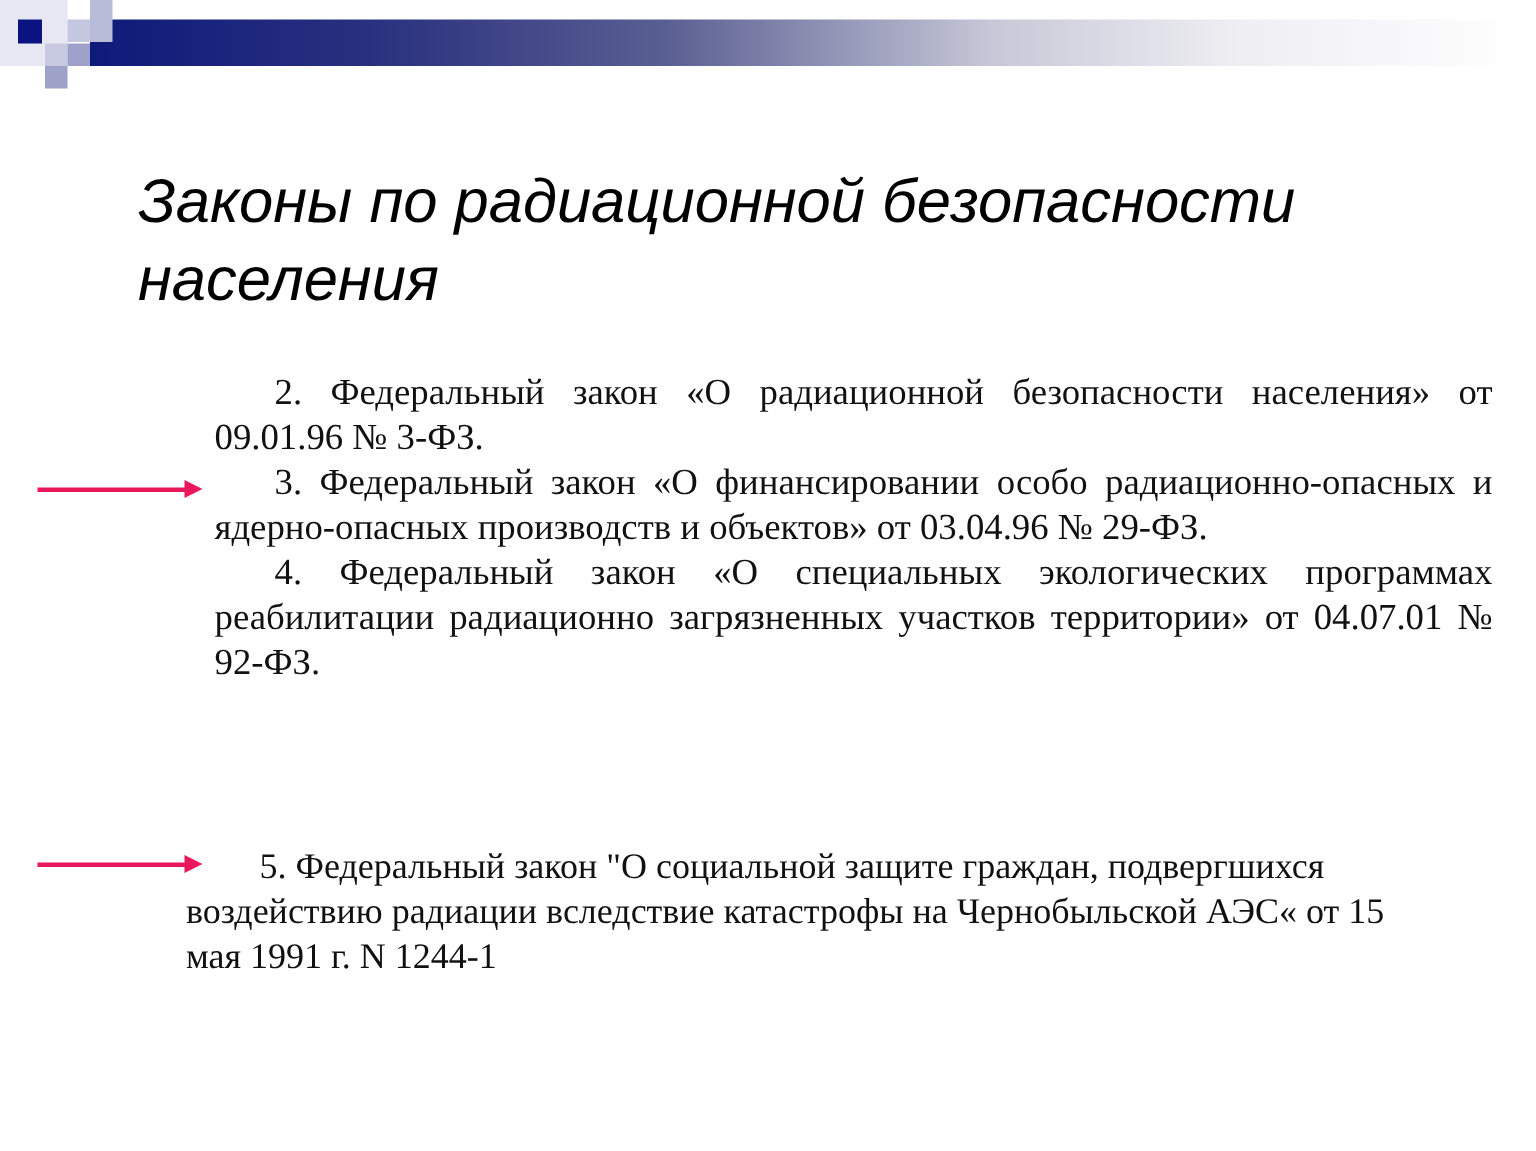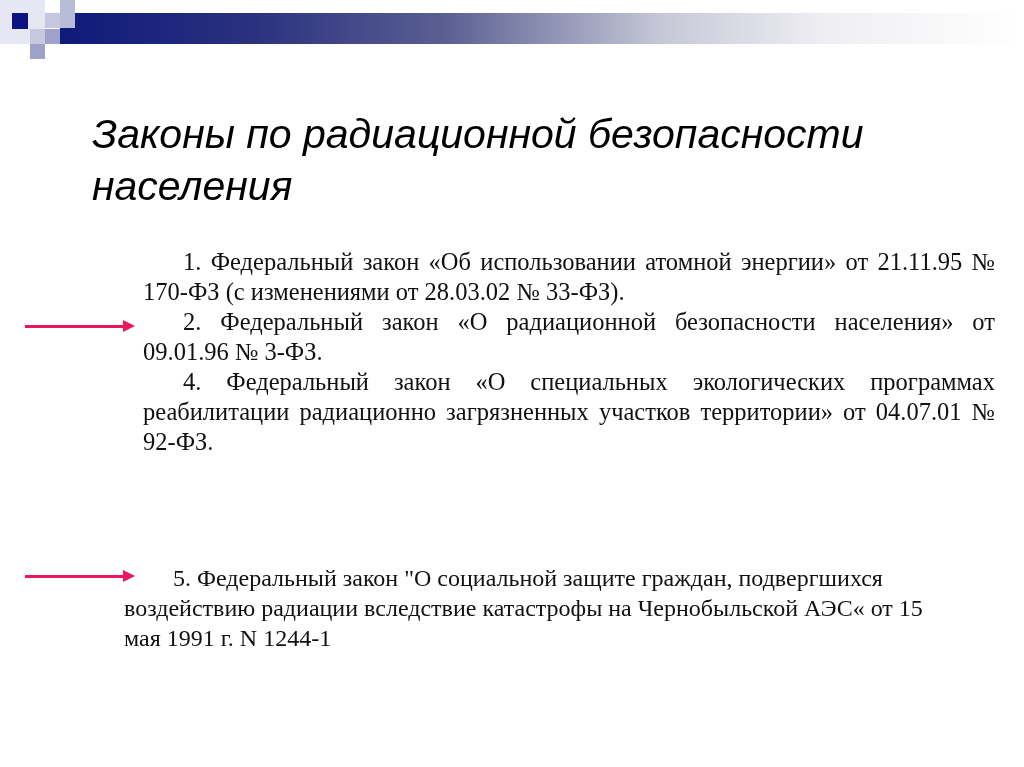--- a/index.html
+++ b/index.html
@@ -44,22 +44,22 @@
   <div class="sq sq7"></div>
 
   <h1 class="title">Законы по радиационной безопасности населения</h1>
 
   <div class="arrow" style="left:25px; top:325px; width:110px;">
     <div class="shaft" style="width:100px;"></div>
     <div class="head" style="left:98px;"></div>
   </div>
 
   <div class="laws">
-    <p class="law">1. Федеральный закон «Об использовании атомной энергии» от 21.11.95 № 170-ФЗ (с изменениями от 28.03.02 № 33-ФЗ).</p>
     <p class="law">2. Федеральный закон «О радиационной безопасности населения» от 09.01.96 № 3-ФЗ.</p>
+    <p class="law">3. Федеральный закон «О финансировании особо радиационно-опасных и ядерно-опасных производств и объектов» от 03.04.96 № 29-ФЗ.</p>
     <p class="law">4. Федеральный закон «О специальных экологических программах реабилитации радиационно загрязненных участков территории» от 04.07.01 № 92-ФЗ.</p>
   </div>
 
   <div class="arrow" style="left:25px; top:575px; width:110px;">
     <div class="shaft" style="width:100px;"></div>
     <div class="head" style="left:98px;"></div>
   </div>
 
   <p class="law5">5. Федеральный закон "О социальной защите граждан, подвергшихся воздействию радиации вследствие катастрофы на Чернобыльской АЭС« от 15 мая 1991 г. N 1244-1</p>
 </div>

